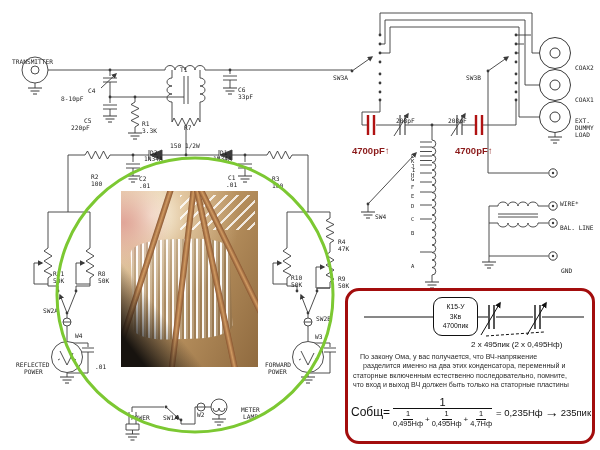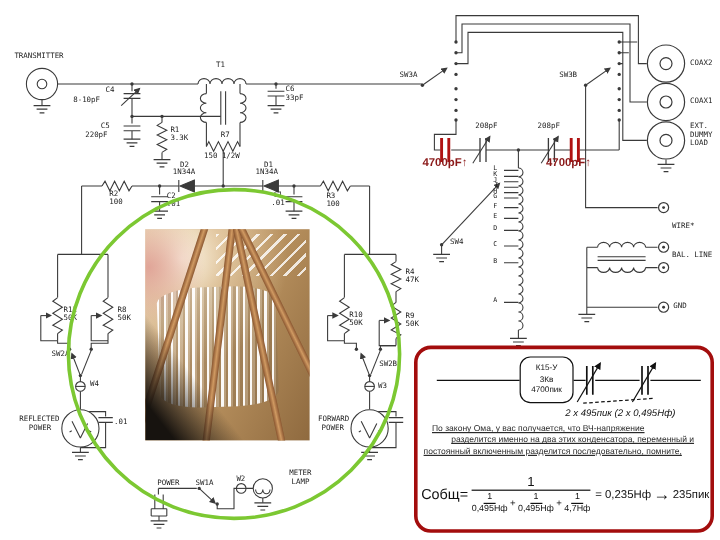--- a/index.html
+++ b/index.html
@@ -1,21 +1,21 @@
 <!DOCTYPE html>
 <html><head>
 <meta charset="utf-8">
 <style>
   html,body{margin:0;padding:0;background:#fff;}
   .stage{position:relative;width:600px;height:450px;background:#fff;overflow:hidden;
          font-family:"Liberation Sans",sans-serif;}
   .url{position:absolute;left:8px;top:4px;font-size:27px;font-weight:bold;letter-spacing:-0.5px;
        color:var(--url-blue,#1f1fd0);text-decoration:underline;z-index:7;cursor:pointer;}
   svg.circ{position:absolute;left:0;top:0;z-index:1;}
-  #labels{position:absolute;left:0;top:0;width:600px;height:336px;z-index:2;pointer-events:none;}
+  #labels{position:absolute;left:0;top:15px;width:600px;height:336px;z-index:2;pointer-events:none;}
   .lbl{position:absolute;font-family:"DejaVu Sans Mono",monospace;font-size:6.2px;line-height:1.05;
        color:#1c1c1c;white-space:nowrap;}
   
   .photo{position:absolute;left:121px;top:191px;width:137px;height:176px;overflow:hidden;z-index:3;
     background:linear-gradient(115deg,#dcc9a6 0%,#cda87a 25%,#b68f5d 55%,#8f6a3f 100%);}
   .photo .flare{position:absolute;inset:0;background:
     radial-gradient(circle at 22% 14%,rgba(255,250,235,.95) 0%,rgba(255,240,210,.45) 20%,rgba(255,255,255,0) 48%);}
   .photo .finger{position:absolute;inset:0;background:
     radial-gradient(circle at 2% 18%,rgba(223,159,148,.9) 0%,rgba(223,159,148,0) 24%);}
   .photo .darkcorner{position:absolute;inset:0;background:
@@ -28,25 +28,25 @@
   .photo .wires{position:absolute;right:2%;top:2%;width:55%;height:20%;opacity:.85;
     background:repeating-linear-gradient(135deg,rgba(255,255,255,.95) 0 2px,rgba(255,255,255,0) 2px 8px);}
   svg.ring{position:absolute;left:0;top:0;z-index:4;pointer-events:none;}
   
   .note{position:absolute;left:345px;top:288px;width:250px;height:156px;box-sizing:border-box;
         border:3px solid var(--note-red,#a30d0d);border-radius:14px;background:#fff;z-index:5;}
   .note svg.mini{position:absolute;left:0;top:0;}
   .k15{position:absolute;left:85px;top:6px;width:45px;height:39px;box-sizing:border-box;
        border:1.6px solid #111;border-radius:9px;display:flex;flex-direction:column;
        justify-content:center;align-items:center;font-size:6.8px;line-height:1.45;color:#111;}
-  .gang{position:absolute;left:123px;top:49px;font-size:8px;color:#111;white-space:nowrap;font-style:italic;}
+  .gang{position:absolute;left:123px;top:49px;font-size:8px;color:#111;white-space:nowrap;}
   .para{position:absolute;left:5px;top:62px;right:4px;font-size:7.1px;line-height:1.33;color:#2b2b2b;}
-  .para div{white-space:nowrap;text-decoration:underline;}
+  .para div{white-space:nowrap;}
   .para div:nth-child(1){margin-left:7px;}
-  .para div:nth-child(2){margin-left:23px;}
+  .para div:nth-child(2){margin-left:10px;}
   .formula{position:absolute;left:3px;top:105px;right:2px;display:flex;align-items:center;gap:3px;color:#111;}
   .f-lhs{font-size:12px;}
   .bigfrac{display:inline-flex;flex-direction:column;align-items:center;}
   .bf-num{font-size:11px;}
   .bf-den{display:flex;align-items:center;gap:2px;border-top:1.3px solid #111;padding-top:1px;}
   .mf{display:inline-flex;flex-direction:column;align-items:center;font-size:7.4px;line-height:1.15;}
   .mfn{padding:0 3px;border-bottom:1px solid #111;}
   .fplus{font-size:8px;}
   .f-res{font-size:9.5px;margin-left:1px;white-space:nowrap;}
   .f-arrow{font-size:14px;font-weight:bold;margin:0 -1px;}
@@ -351,21 +351,22 @@
     </svg>
     <div class="k15">
       <span>К15-У</span>
       <span>3Кв</span>
       <span>4700пик</span>
     </div>
     <div class="gang">2 х 495пик (2 х 0,495Нф)</div>
     <div class="para">
       <div>По закону Ома, у вас получается, что ВЧ-напряжение</div>
       <div>разделится именно на два этих конденсатора, переменный и</div>
-      <div>постоянный включенным разделится последовательно, помните,</div>
+      <div>статорные включенным естественно последовательно, помните,</div>
+      <div>что вход и выход ВЧ должен быть только на статорные пластины</div>
     </div>
     <div class="formula">
       <span class="f-lhs">Собщ=</span>
       <span class="bigfrac">
         <span class="bf-num">1</span>
         <span class="bf-den">
           <span class="mf">
             <span class="mfn">1</span>
             <span class="mfd">0,495Нф</span>
           </span>

